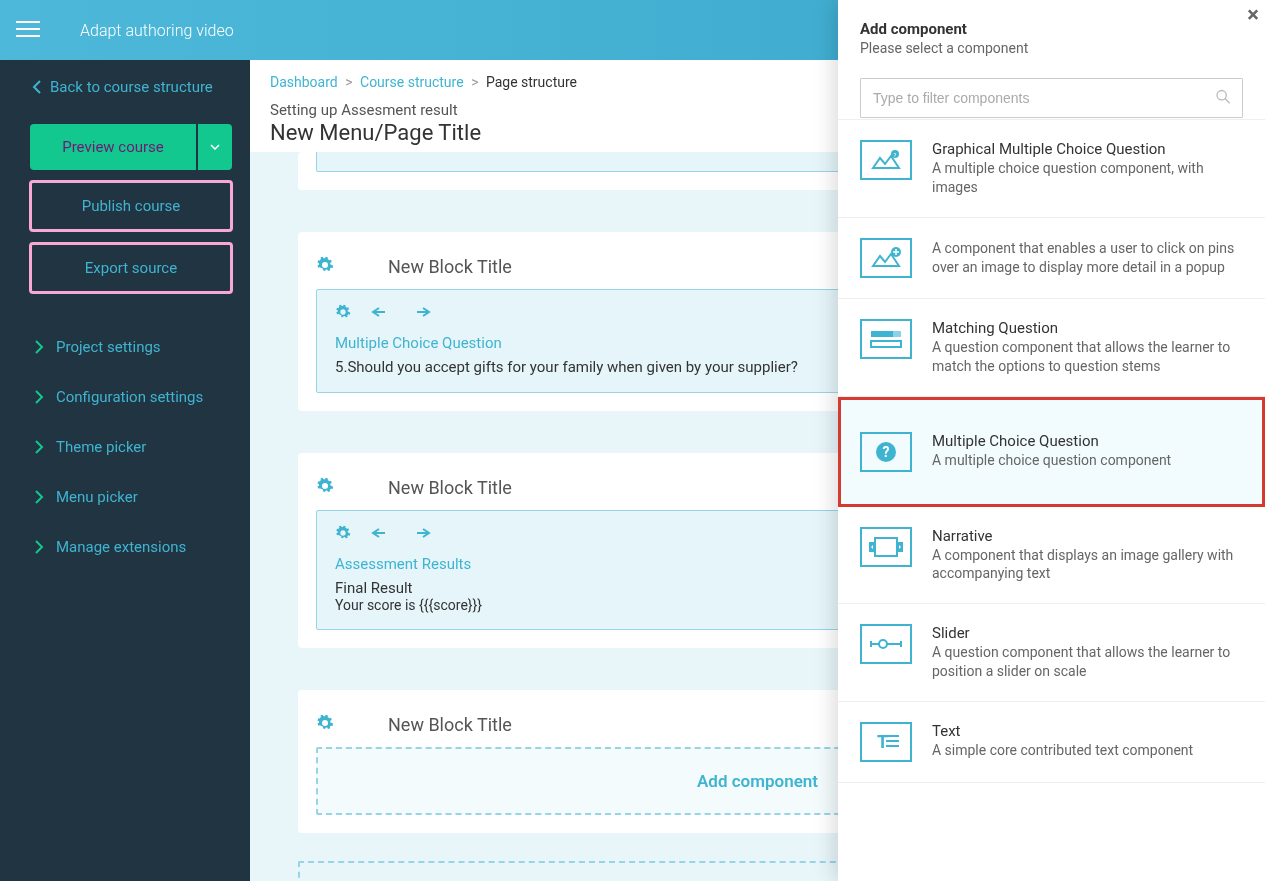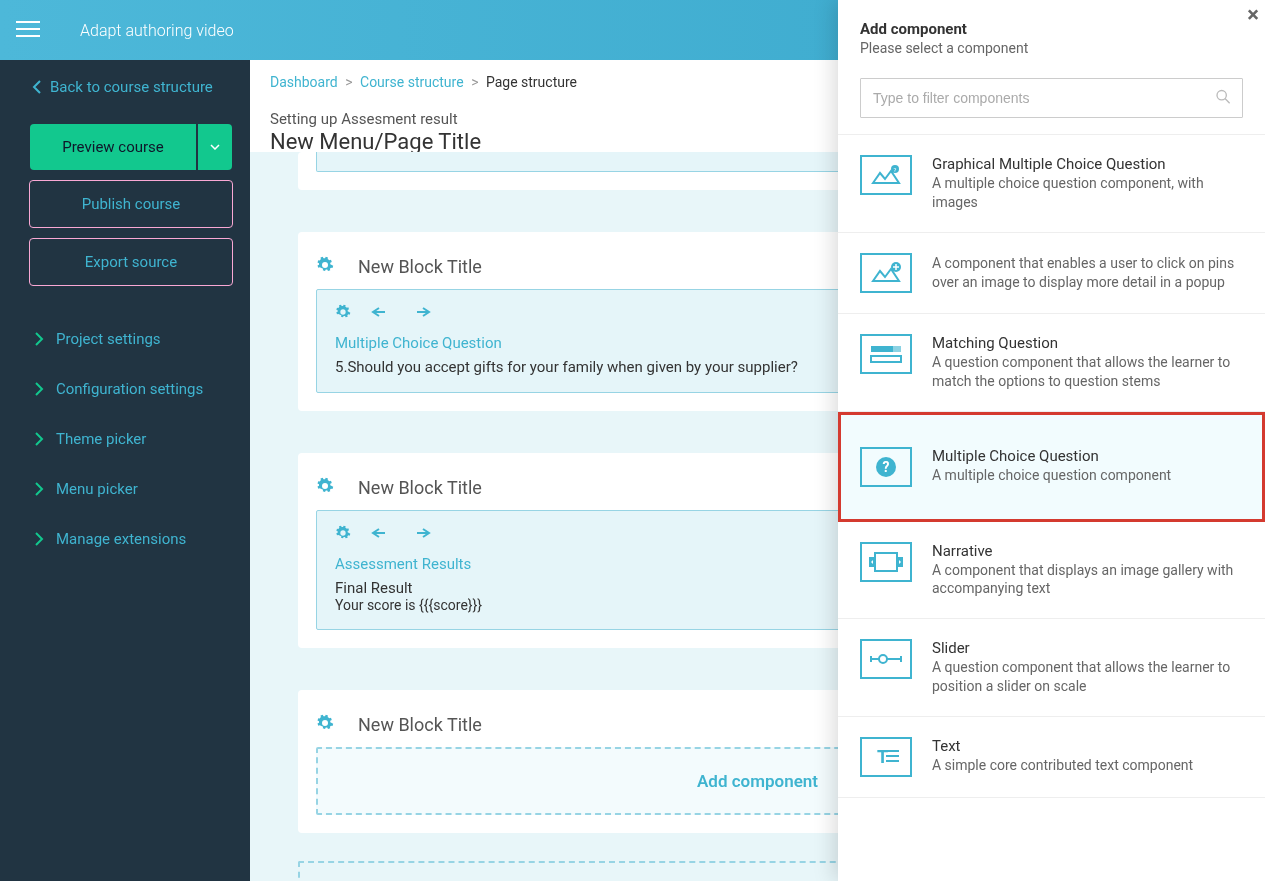--- a/index.html
+++ b/index.html
@@ -7,57 +7,57 @@
 
 .topbar { height: 60px; background: linear-gradient(to right, #4db8d9, #3aa8cc); display: flex; align-items: center; padding: 0 16px; color: #fff; }
 .topbar .hamburger { margin-right: 40px; cursor: pointer; }
 .topbar .title { font-size: 16px; font-weight: 300; flex: 1; }
 .topbar .help { font-size: 15px; padding-right: 8px; }
 
 .sidebar { position: absolute; top: 60px; left: 0; bottom: 0; width: 250px; background: #213442; color: #fff; overflow-y: auto; padding-left: 12px; }
 .sidebar .back-link { display: flex; align-items: center; padding: 18px 20px; color: #3fb4d0; font-size: 15px; cursor: pointer; }
 .sidebar .back-link svg { margin-right: 8px; }
 .sidebar .btn-row { display: flex; margin: 10px 18px; gap: 2px; }
-.sidebar .btn-preview { flex: 1; background: #12c88e; color: #0f172a; padding: 14px; text-align: center; font-size: 15px; border-radius: 4px 0 0 4px; cursor: pointer; }
+.sidebar .btn-preview { flex: 1; background: #12c88e; color: #701a75; padding: 14px; text-align: center; font-size: 15px; border-radius: 4px 0 0 4px; cursor: pointer; }
 .sidebar .btn-preview-dd { width: 34px; background: #12c88e; border-radius: 0 4px 4px 0; display: flex; align-items: center; justify-content: center; cursor: pointer; }
-.sidebar .btn-outline { margin: 10px 17px; border: 1px solid #f9a8d4; color: #3fb4d0; padding: 14px; text-align: center; font-size: 15px; border-radius: 4px; cursor: pointer; }
+.sidebar .btn-outline { margin: 10px 17px; border: 3px solid #f9a8d4; color: #3fb4d0; padding: 14px; text-align: center; font-size: 15px; border-radius: 4px; cursor: pointer; }
 .sidebar .nav-list { margin-top: 28px; }
 .sidebar .nav-item { display: flex; align-items: center; padding: 16px 22px; color: #3fb4d0; font-size: 15px; cursor: pointer; }
 .sidebar .nav-item svg { margin-right: 12px; }
 
 .content { position: absolute; top: 60px; left: 250px; right: 0; bottom: 0; background: #fff; overflow: hidden; }
 .breadcrumb-bar { background: #fff; padding: 14px 20px 18px; border-bottom: 1px solid #e6e6e6; }
-.breadcrumb { font-size: 14px; margin-bottom: 20px; }
+.breadcrumb { font-size: 14px; margin-bottom: 11px; }
 .breadcrumb a { color: #3fb4d0; text-decoration: none; }
 .breadcrumb .sep { color: #999; margin: 0 4px; }
 .breadcrumb .current { color: #333; }
 .subtitle-line { font-size: 15px; color: #555; margin-top: 6px; }
 .page-title { font-size: 22px; font-weight: 400; color: #333; margin-top: 1px; }
 
 .blocks-area { position: absolute; top: 92px; left: 0; right: 0; bottom: 0; overflow-y: auto; background: #e8f6f9; padding: 0 48px 40px; }
 .block { background: #fff; border-radius: 4px; margin-top: 42px; padding: 16px 18px 18px; }
 .block.first-partial { margin-top: 0; padding: 0 18px 18px; }
-.block-header { display: flex; align-items: center; padding: 8px 0 12px; }
+.block-header { display: flex; align-items: center; padding: 8px 0 12px; gap: 30px; }
 .block-header .gear { color: #3fb4d0; margin-right: 24px; cursor: pointer; }
 .block-header .b-title { font-size: 18px; color: #555; font-weight: 400; }
 .component-box { border: 1px solid #97d4e4; background: #e5f5f9; border-radius: 2px; padding: 14px 18px 16px; }
 .component-box .row-icons { display: flex; align-items: center; gap: 20px; margin-bottom: 14px; }
 .component-box .row-icons svg { cursor: pointer; }
 .component-box .c-title { color: #3fb4d0; font-size: 15px; margin-bottom: 6px; }
 .component-box .c-body { font-size: 15px; color: #333; }
 .component-box .c-body .sub { font-size: 14px; }
 .add-component-box { border: 2px dashed #97d4e4; background: #f3fbfd; border-radius: 2px; padding: 22px; text-align: center; color: #3fb4d0; font-size: 17px; font-weight: 600; cursor: pointer; }
 .add-block-box { border: 2px dashed #97d4e4; background: transparent; border-radius: 2px; padding: 18px; text-align: center; color: #3fb4d0; font-size: 17px; font-weight: 600; cursor: pointer; margin-top: 28px; }
 
 .panel { position: absolute; top: 0; right: 0; width: 427px; height: 881px; background: #fff; box-shadow: -4px 0 20px rgba(0,0,0,0.15); z-index: 100; display: flex; flex-direction: column; }
 .panel-header { padding: 20px 22px 14px; position: relative; }
 .panel-header .close { position: absolute; right: 6px; top: 2px; font-size: 22px; color: #666; cursor: pointer; font-weight: bold; }
 .panel-header .p-title { font-size: 15px; font-weight: 700; color: #333; }
 .panel-header .p-sub { font-size: 14px; color: #666; margin-top: 2px; }
-.panel-search { margin: 8px 22px 16px; position: relative; }
+.panel-search { margin: 8px 22px 1px; position: relative; }
 .panel-search input { width: 100%; border: 1px solid #ccc; padding: 11px 40px 11px 12px; font-size: 14px; color: #333; border-radius: 1px; }
 .panel-search input::placeholder { color: #aaa; }
 .panel-search .s-icon { position: absolute; right: 12px; top: 50%; transform: translateY(-50%); color: #bbb; }
 .panel-list { flex: 1; overflow-y: auto; border-top: 1px solid #eee; }
 .panel-item { display: flex; padding: 20px 22px; border-bottom: 1px solid #eee; cursor: pointer; }
 .panel-item.highlighted { border: 3px solid #d43a2f; background: #f2fcfe; padding: 32px 19px; }
 .panel-item .icon-box { width: 52px; height: 40px; border: 2px solid #3fb4d0; margin-right: 20px; display: flex; align-items: center; justify-content: center; flex-shrink: 0; color: #3fb4d0; }
 .panel-item .i-title { font-size: 15px; font-weight: 400; color: #333; }
 .panel-item .i-desc { font-size: 14px; color: #666; margin-top: 1px; line-height: 1.35; }
 </style>

